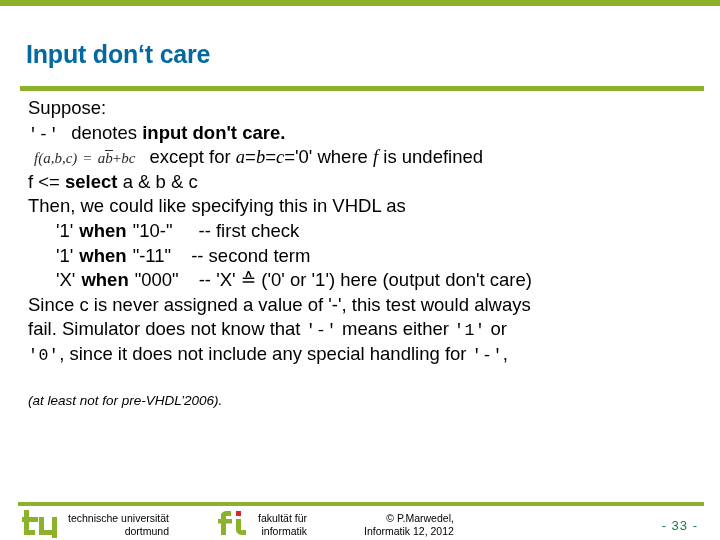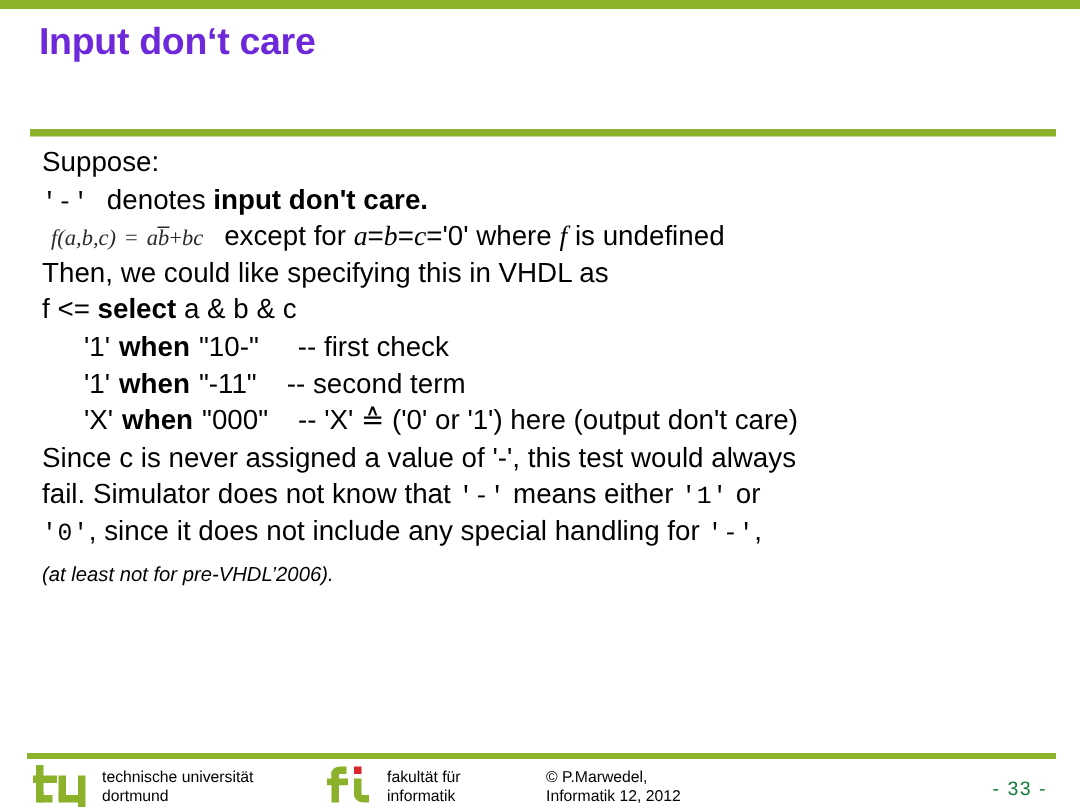--- a/index.html
+++ b/index.html
@@ -29,24 +29,24 @@
     top: 0;
     width: 720px;
     height: 6px;
     background: #8CB22C;
   }
 
   
   .title {
     position: absolute;
     left: 26px;
-    top: 14px;
+    top: 40px;
     font-size: 25px;
     font-weight: bold;
-    color: #6d28d9;
+    color: #0369a1;
     letter-spacing: -0.2px;
     white-space: nowrap;
   }
 
   
   .title-rule {
     position: absolute;
     left: 20px;
     top: 86px;
     width: 684px;
@@ -110,21 +110,21 @@
   .sp1 { display:inline-block; width:6px; }
   .sp2 { display:inline-block; width:12px; }
   .sp3 { display:inline-block; width:20px; }
   .sp4 { display:inline-block; width:26px; }
 
   .small-italic {
     font-size: 13.5px;
     font-style: italic;
   }
   .note-line {
-    margin-top: 4px;
+    margin-top: 22px;
     white-space: nowrap;
   }
 
   
   .footer-rule {
     position: absolute;
     left: 18px;
     top: 502px;
     width: 686px;
     height: 4px;
@@ -150,20 +150,21 @@
     top: 2px;
     width: 32px;
     height: 28px;
   }
   .ftxt {
     position: absolute;
     font-size: 10.5px;
     line-height: 13px;
     color: #000000;
     white-space: nowrap;
+    text-align: right;
   }
   .ftxt.tu   { left: 68px;  top: 4px; }
   .ftxt.fi   { left: 258px; top: 4px; }
   .ftxt.cp   { left: 364px; top: 4px; }
   .page-no {
     position: absolute;
     right: 22px;
     top: 10px;
     font-size: 13px;
     color: #15803d;
@@ -187,25 +188,25 @@
     <div class="line">Suppose:</div>
 
     <div class="line">
       <span class="mono">'-'</span><span class="sp2"></span><span>denotes </span><b>input don't care.</b>
     </div>
 
     <div class="line">
       <span class="formula"><span>f</span><span>(a,b,c)</span><span class="sp1"></span><span class="up">=</span><span class="sp1"></span><span>a</span><span class="ovl">b</span><span class="up">+</span><span>bc</span></span><span class="sp2"></span><span>except for </span><span class="var-i">a</span><span>=</span><span class="var-i">b</span><span>=</span><span class="var-i">c</span><span>='0' where </span><span class="var-i">f</span><span> is undefined</span>
     </div>
 
+    <div class="line">
+      <span>f &lt;= </span><b>select</b><span> a &amp; b &amp; c</span>
+    </div>
+
     <div class="line">Then, we could like specifying this in VHDL as</div>
-
-    <div class="line">
-      <span>f &lt;= </span><b>select</b><span> a &amp; b &amp; c</span>
-    </div>
 
     <div class="line indent">
       <span>'1'</span><span class="sp1"></span><b>when</b><span class="sp1"></span><span>"10-"</span><span class="sp4"></span><span>-- first check</span>
     </div>
 
     <div class="line indent">
       <span>'1'</span><span class="sp1"></span><b>when</b><span class="sp1"></span><span>"-11"</span><span class="sp3"></span><span>-- second term</span>
     </div>
 
     <div class="line indent">

